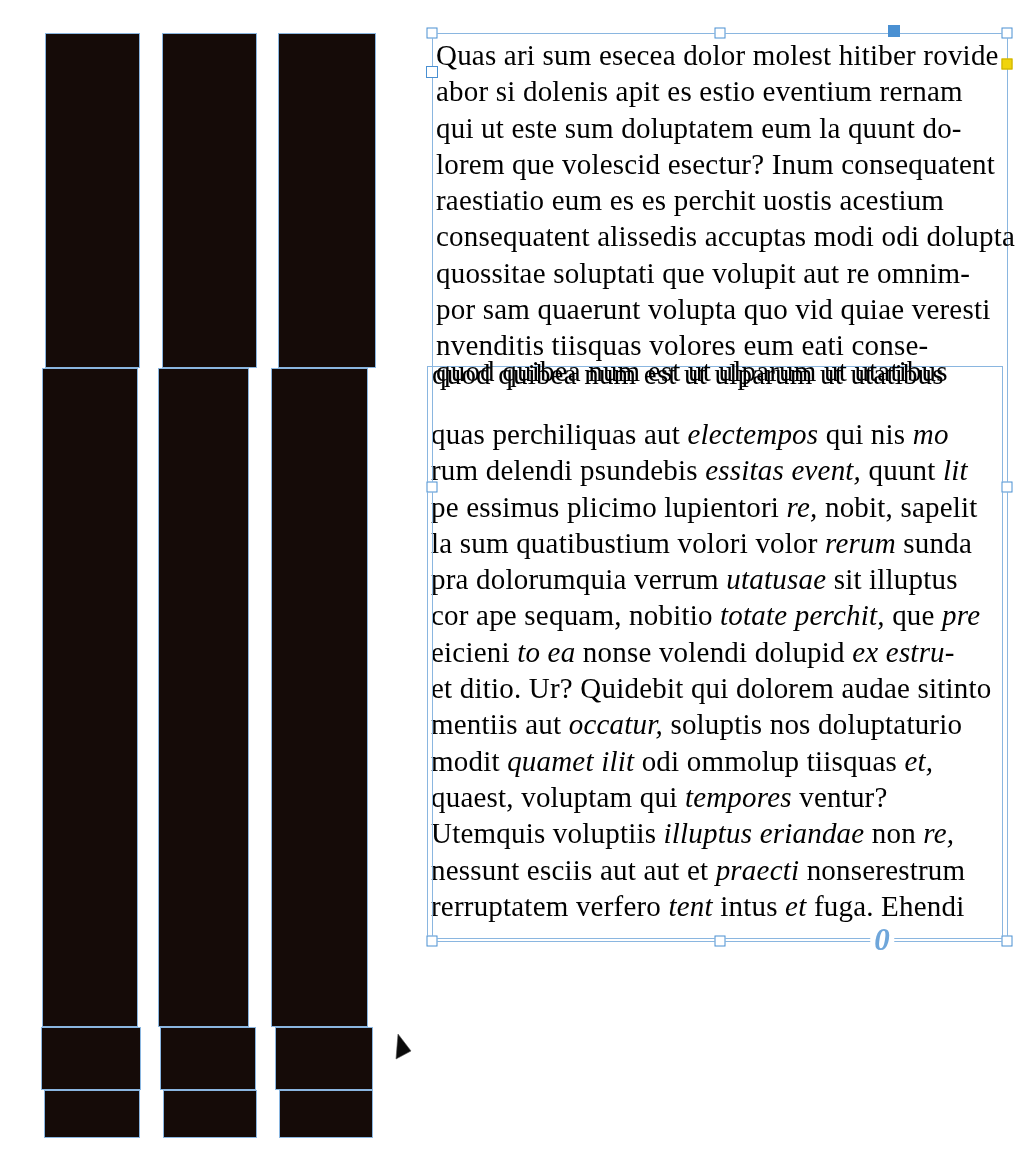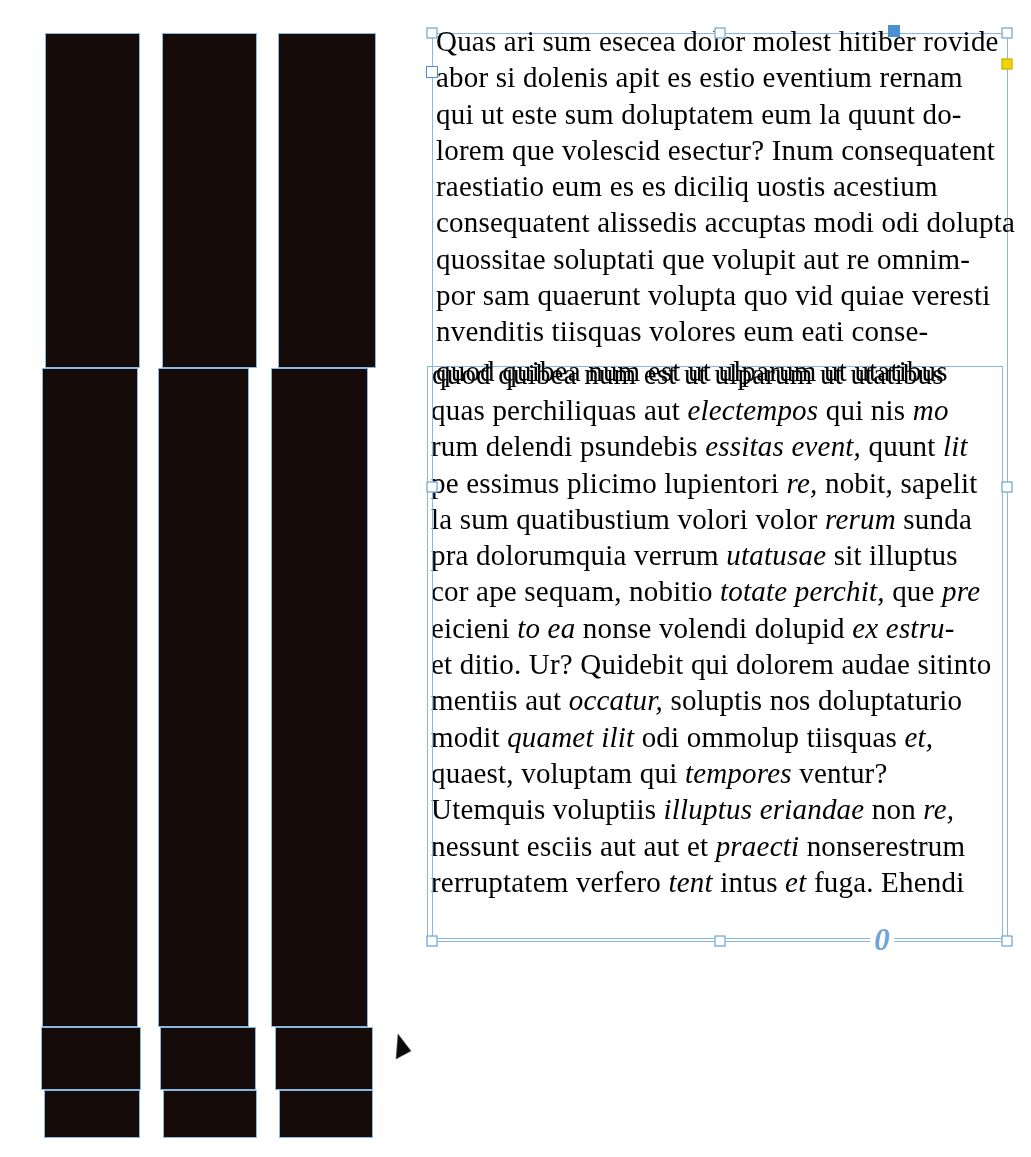--- a/index.html
+++ b/index.html
@@ -13,22 +13,22 @@
     position:absolute; box-sizing:border-box;
     background:var(--bar_fill,#150b08);
     border:1px solid var(--frame_edge,#8ab6e0);
   }
   
   .tframe { position:absolute; box-sizing:border-box; border:1px solid var(--frame_edge,#8ab6e0); background:transparent; }
   #frameA { left:432px; top:33px; width:576px; height:909px; z-index:4; }
   #frameB { left:427px; top:366px; width:576px; height:573px; z-index:2; }
   
   .textcol { position:absolute; color:var(--text,#010101); font-size:29px; line-height:36.3px; white-space:nowrap; letter-spacing:0.2px; }
-  #textA { left:436px; top:23px; z-index:5; }
-  #textB { left:431px; top:392px; z-index:3; }
+  #textA { left:436px; top:37px; z-index:5; }
+  #textB { left:431px; top:416px; z-index:3; }
   .line { height:36.3px; }
   .line em { font-style:italic; }
   .ghost {
     position:absolute; color:var(--text,#010101); font-size:29px; line-height:36.3px;
     white-space:nowrap; letter-spacing:0.2px; z-index:5;
   }
   #ghost1 { left:436px; top:353px; }
   #ghost2 { left:432px; top:356px; }
   
   .handle {
@@ -86,21 +86,21 @@
       <div class="line">nessunt esciis aut aut et <em>praecti</em> nonserestrum</div>
       <div class="line">rerruptatem verfero <em>tent</em> intus <em>et</em> fuga. Ehendi</div>
     </div>
 
   <div id="frameA" class="tframe"></div>
   <div id="textA" class="textcol">
       <div class="line">Quas ari sum esecea dolor molest hitiber rovide</div>
       <div class="line">abor si dolenis apit es estio eventium rernam</div>
       <div class="line">qui ut este sum doluptatem eum la quunt do-</div>
       <div class="line">lorem que volescid esectur? Inum consequatent</div>
-      <div class="line">raestiatio eum es es diciliq uostis acestium</div>
+      <div class="line">raestiatio eum es es perchit uostis acestium</div>
       <div class="line">consequatent alissedis accuptas modi odi dolupta</div>
       <div class="line">quossitae soluptati que volupit aut re omnim-</div>
       <div class="line">por sam quaerunt volupta quo vid quiae veresti</div>
       <div class="line">nvenditis tiisquas volores eum eati conse-</div>
     </div>
 
   <div id="ghost1" class="ghost">quod quibea num est ut ulparum ut utatibus</div>
   <div id="ghost2" class="ghost">quod quibea num est ut ulparum ut utatibus</div>
 
   <div class="handle" style="left:432px; top:33px;"></div>

